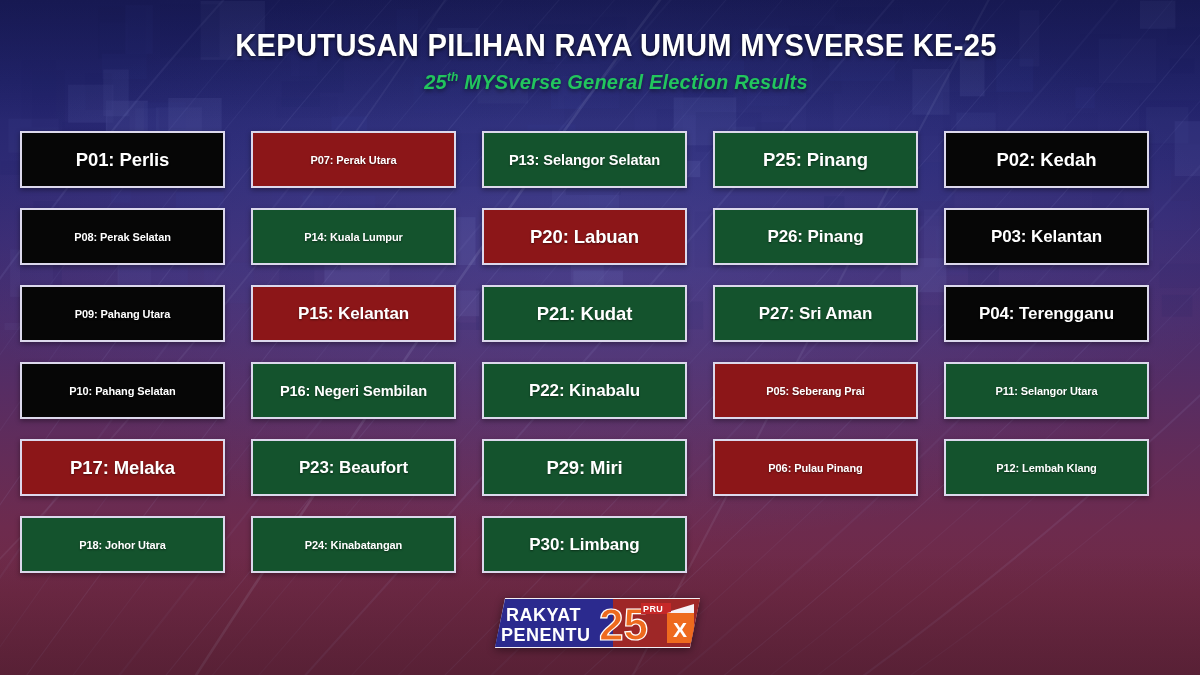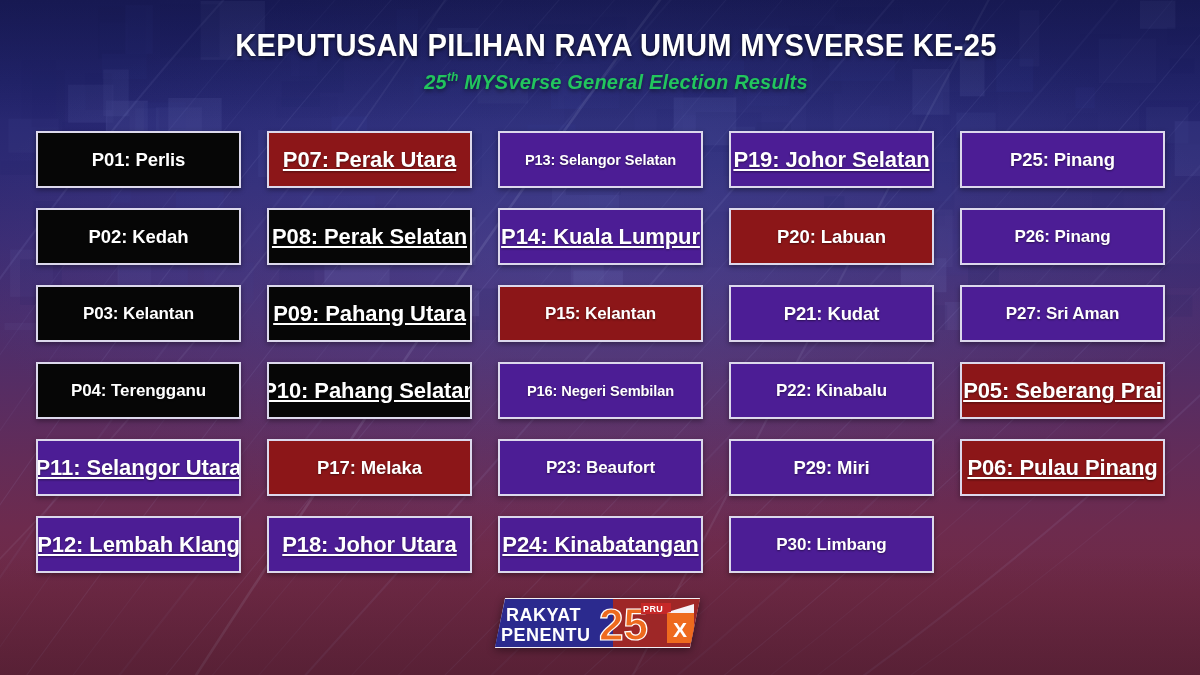--- a/index.html
+++ b/index.html
@@ -52,21 +52,21 @@
   #subtitle {
     margin-top:7px;
     font-size:20px; font-style:italic; font-weight:bold; color:#22c55e;
     letter-spacing:.2px;
     text-shadow:0 2px 4px rgba(0,0,0,.5);
   }
   #subtitle .sup { font-size:12px; vertical-align:super; }
 
   
   #grid {
-    position:absolute; top:131px; left:36px;
+    position:absolute; top:131px; left:20px;
     width:1130px;
     display:grid;
     grid-template-columns:repeat(5, 205px);
     column-gap:26px;
     row-gap:20px;
     z-index:5;
   }
   .cell {
     height:57px;
     border:2px solid #dcd8ec;
@@ -77,26 +77,26 @@
   .cell .lbl {
     color:#ffffff;
     font-weight:bold;
     letter-spacing:-.1px;
     white-space:nowrap;
     padding:0 6px;
     text-shadow:0 1px 2px rgba(0,0,0,.45);
   }
   .cell.p-bn  { background:#060606; }
   .cell.p-ph  { background:#8c1618; }
-  .cell.p-pn  { background:#4c1d95; }
+  .cell.p-pn  { background:#14532d; }
 
   
   .s18 { font-size:18.5px; }
   .s17 { font-size:17px; }
-  .s16 { font-size:22px;text-decoration:underline; }
+  .s16 { font-size:11px; }
   .s15 { font-size:14.6px; }
 
   
   #logo {
     position:absolute; left:495px; top:597px;
     width:205px; height:52px;
     z-index:6;
     filter:drop-shadow(0 2px 4px rgba(0,0,0,.45));
   }
   #logo svg { display:block; }
@@ -302,23 +302,20 @@
     <div class="cell p-bn">
       <span class="lbl s18">P01: Perlis</span>
     </div>
     <div class="cell p-ph">
       <span class="lbl s16">P07: Perak Utara</span>
     </div>
     <div class="cell p-pn">
       <span class="lbl s15">P13: Selangor Selatan</span>
     </div>
     <div class="cell p-pn">
-      <span class="lbl s16">P19: Johor Selatan</span>
-    </div>
-    <div class="cell p-pn">
       <span class="lbl s18">P25: Pinang</span>
     </div>
     <div class="cell p-bn">
       <span class="lbl s18">P02: Kedah</span>
     </div>
     <div class="cell p-bn">
       <span class="lbl s16">P08: Perak Selatan</span>
     </div>
     <div class="cell p-pn">
       <span class="lbl s16">P14: Kuala Lumpur</span>

